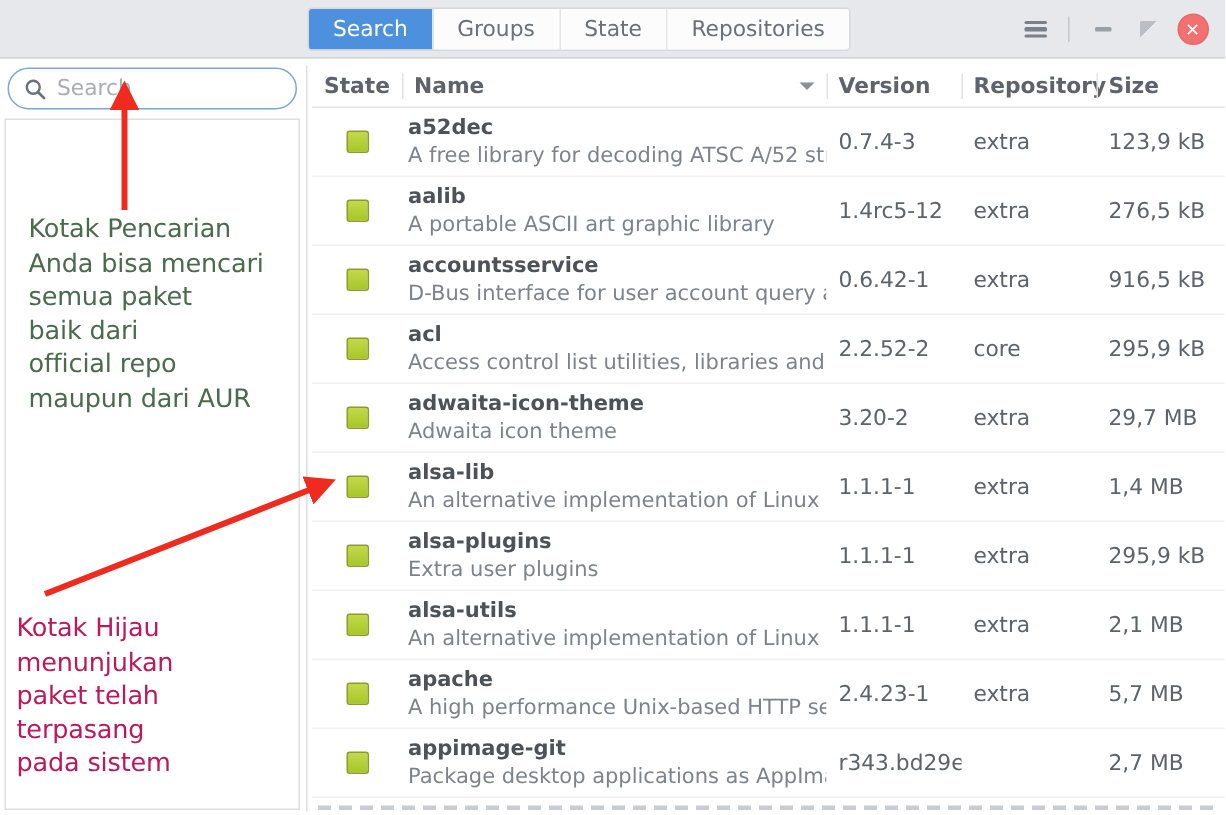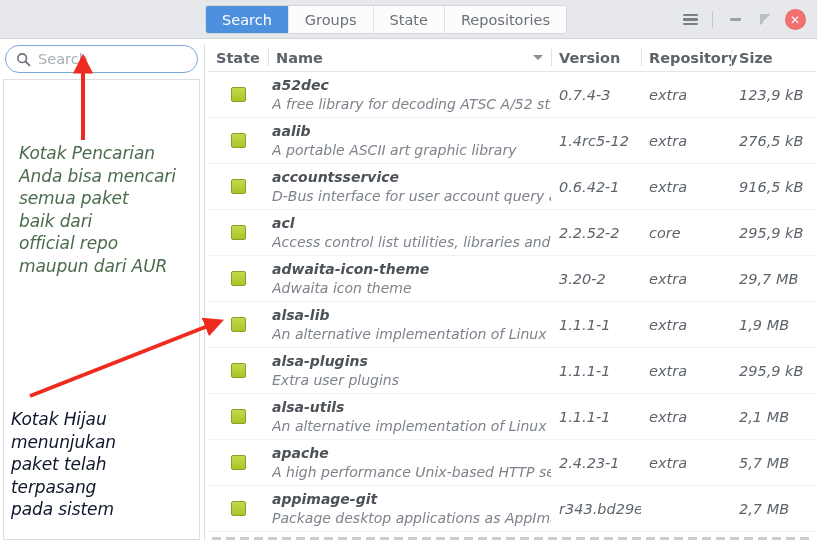--- a/index.html
+++ b/index.html
@@ -142,29 +142,28 @@
     width: 197px; height: 461px;
     background: #ffffff;
     border: 1px solid #dcdee1;
   }
   .note {
     position: absolute;
     font-size: 17px;
     line-height: 22.5px;
     white-space: pre;
     letter-spacing: -0.1px;
-    font-style: italic;
   }
   .note-1 {
     left: 19px; top: 142px;
     color: #4a6b4c;
   }
   .note-2 {
     left: 11px; top: 408px;
-    color: #0f172a;
+    color: #be185d;
   }
 
   
   .vsep {
     position: absolute;
     left: 204px; top: 44px;
     width: 1px; height: 497px;
     background: #dcdee1;
   }
 
@@ -211,21 +210,20 @@
     border-right: 5px solid transparent;
     border-top: 5.5px solid #8b9098;
   }
 
   .rows { position: relative; }
   .row {
     height: 46px;
     display: flex;
     align-items: center;
     border-bottom: 1px solid #f0f1f3;
-    font-style: italic;
   }
   .c-state {
     width: 60px;
     display: flex;
     align-items: center;
     justify-content: center;
   }
   .state-box {
     width: 15px; height: 15px;
     border: 1px solid #8f9b28;
@@ -433,21 +431,21 @@
         <div class="row">
           <div class="c-state">
             <span class="state-box"></span>
           </div>
           <div class="c-name">
             <div class="pkg-name">alsa-lib</div>
             <div class="pkg-desc">An alternative implementation of Linux soun</div>
           </div>
           <div class="c-ver">1.1.1-1</div>
           <div class="c-repo">extra</div>
-          <div class="c-size">1,9 MB</div>
+          <div class="c-size">1,4 MB</div>
         </div>
         <div class="row">
           <div class="c-state">
             <span class="state-box"></span>
           </div>
           <div class="c-name">
             <div class="pkg-name">alsa-plugins</div>
             <div class="pkg-desc">Extra user plugins</div>
           </div>
           <div class="c-ver">1.1.1-1</div>

